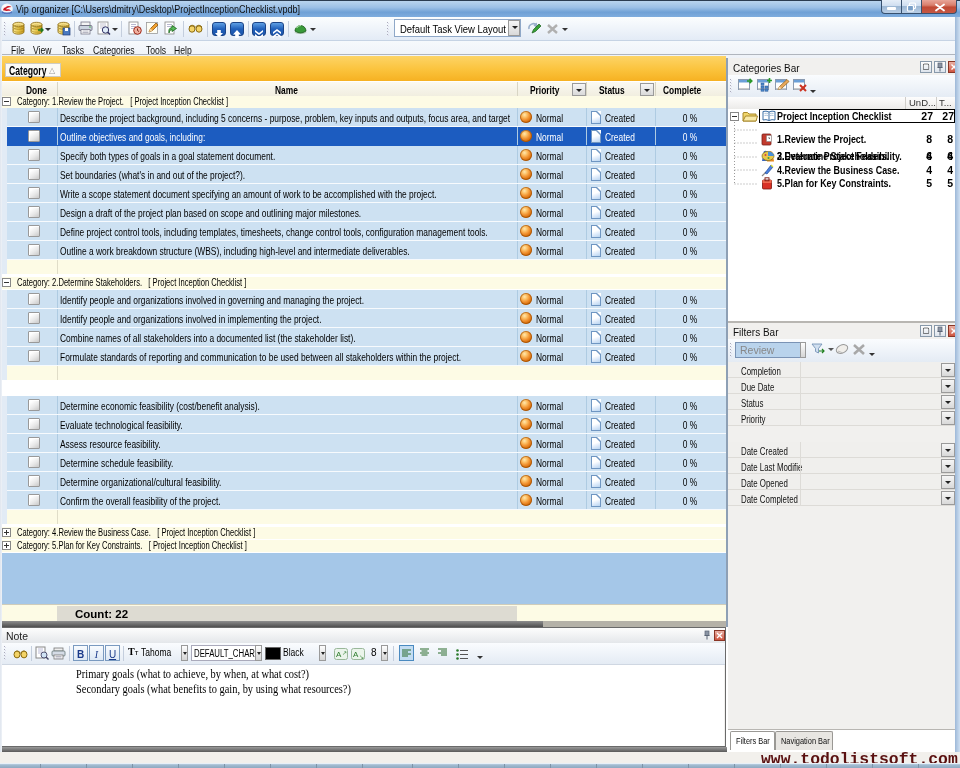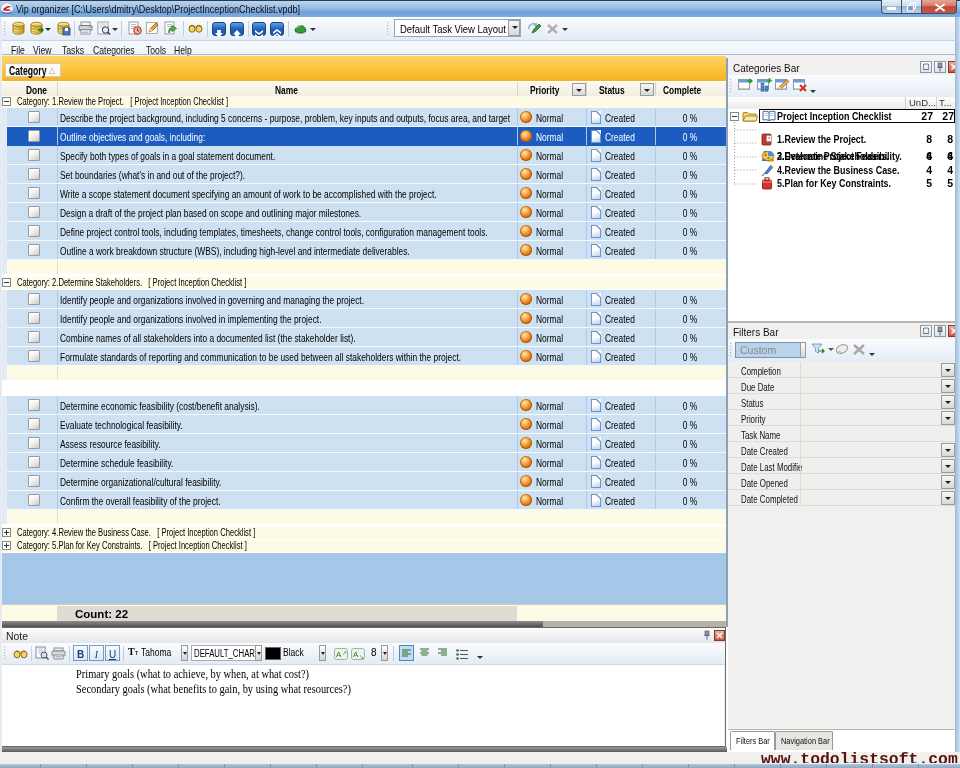--- a/index.html
+++ b/index.html
@@ -759,21 +759,21 @@
           <rect x="2" y="1" width="4" height="4.5" fill="#8a94a4" stroke="#5a6474" stroke-width="0.7"></rect>
           <path d="M1.5 5.5 L6.5 5.5" stroke="#5a6474" stroke-width="1"></path>
           <path d="M4 5.5 L4 9.5" stroke="#5a6474" stroke-width="1"></path>
         </svg></span>
       <span class="pbtn close"><svg width="8" height="8" viewBox="0 0 8 8" style="margin-top:1px">
           <path d="M1.5 1.5 L6.5 6.5 M6.5 1.5 L1.5 6.5" stroke="#fff" stroke-width="1.4"></path>
         </svg></span>
     </div>
 <div id="filtoolbar">
 <span class="tgrip" style="left:2px;top:4px"></span>
-<span class="fcombo">Custom</span>
+<span class="fcombo">Review</span>
       <span class="fcombobtn"></span>
 <span class="ticonbtn" style="left:82px"><svg width="16" height="14" viewBox="0 0 16 14">
           <path d="M2 2 L12 2 L8.5 6.5 L8.5 11 L5.5 9.5 L5.5 6.5 Z" fill="#d0dff0" stroke="#6a8ab0" stroke-width="0.8"></path>
           <path d="M9 9 L14 9 M12 7 L14 9 L12 11" stroke="#208020" stroke-width="1.2" fill="none"></path>
         </svg></span>
 <span class="ddarrow" style="left:100px;top:9px;border-top-color:#555"></span>
 <span class="ticonbtn" style="left:106px"><svg width="16" height="14" viewBox="0 0 16 14">
           <ellipse cx="8" cy="7" rx="6" ry="4" transform="rotate(-25 8 7)" fill="#f0eeea" stroke="#999" stroke-width="1"></ellipse>
           <path d="M4 9 L9 11" stroke="#bbb"></path>
         </svg></span>
@@ -794,24 +794,20 @@
     </div>
 <div class="frow" style="top:336px">
       <span class="flabel">Status</span>
       <span class="fline"></span>
       <span class="dropbtn" style="left:213px;top:1px;width:14px;height:14px"></span>
     </div>
 <div class="frow" style="top:352px">
       <span class="flabel">Priority</span>
       <span class="fline"></span>
       <span class="dropbtn" style="left:213px;top:1px;width:14px;height:14px"></span>
-    </div>
-<div class="frow" style="top:368px">
-      <span class="flabel">Task Name</span>
-      <span class="fline"></span>
     </div>
 <div class="frow" style="top:384px">
       <span class="flabel">Date Created</span>
       <span class="fline"></span>
       <span class="dropbtn" style="left:213px;top:1px;width:14px;height:14px"></span>
     </div>
 <div class="frow" style="top:400px">
       <span class="flabel">Date Last Modifie</span>
       <span class="fline"></span>
       <span class="dropbtn" style="left:213px;top:1px;width:14px;height:14px"></span>

